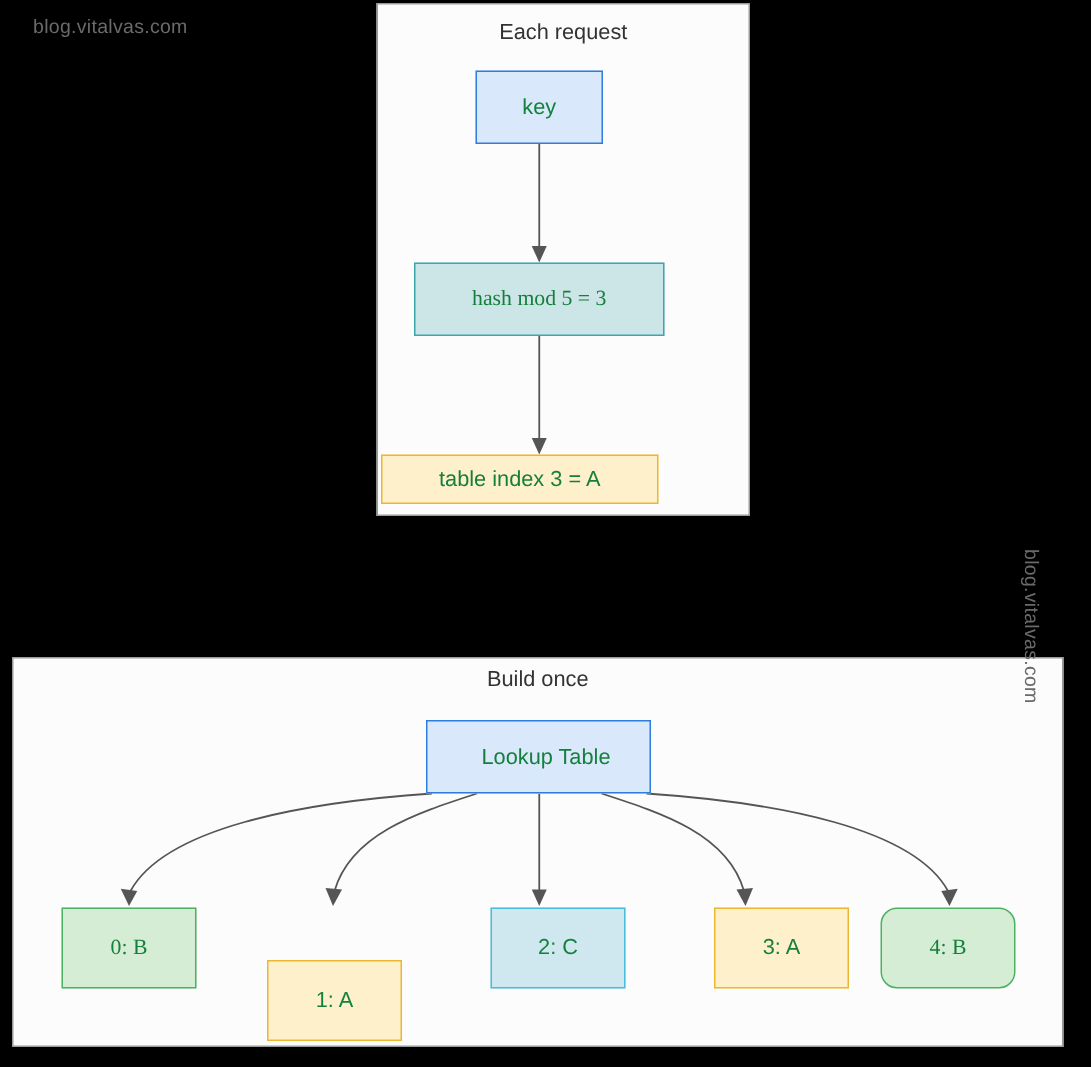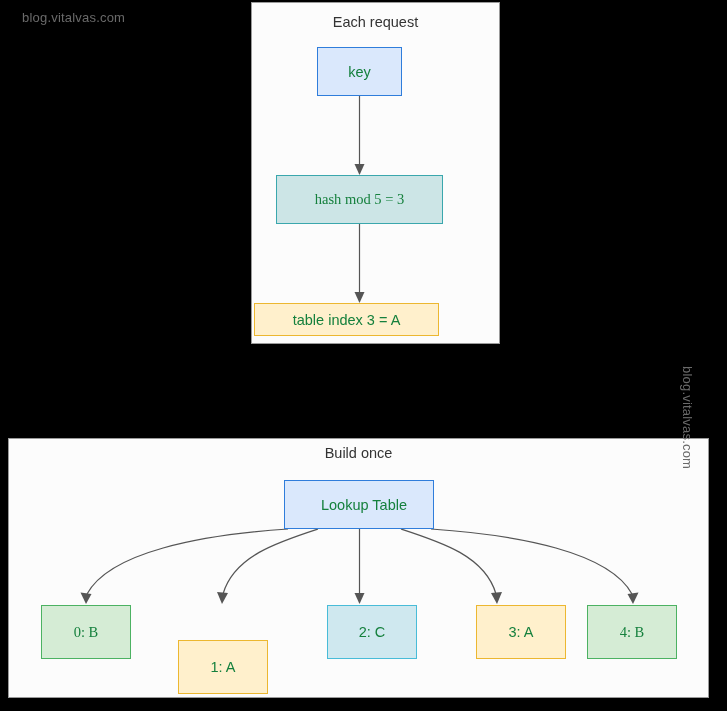--- a/index.html
+++ b/index.html
@@ -87,21 +87,21 @@
   #node-hash         { left: 276px; top: 175px; width: 167px; height: 49px; }
   #node-table-index  { left: 254px; top: 303px; width: 185px; height: 33px; }
   #node-lookup-table { left: 284px; top: 480px; width: 150px; height: 49px; padding-left: 10px; }
 
   
   .slot { top: 605px; width: 90px; height: 54px; }
   #slot-0 { left: 41px;  }
   #slot-1 { left: 178px; margin-top: 35px; }
   #slot-2 { left: 327px; }
   #slot-3 { left: 476px; }
-  #slot-4 { left: 587px; }
+  #slot-4 { left: 587px; border-radius: 11px; }
 
   
   #edges {
     position: absolute;
     left: 0;
     top: 0;
     width: 727px;
     height: 711px;
     pointer-events: none;
   }

